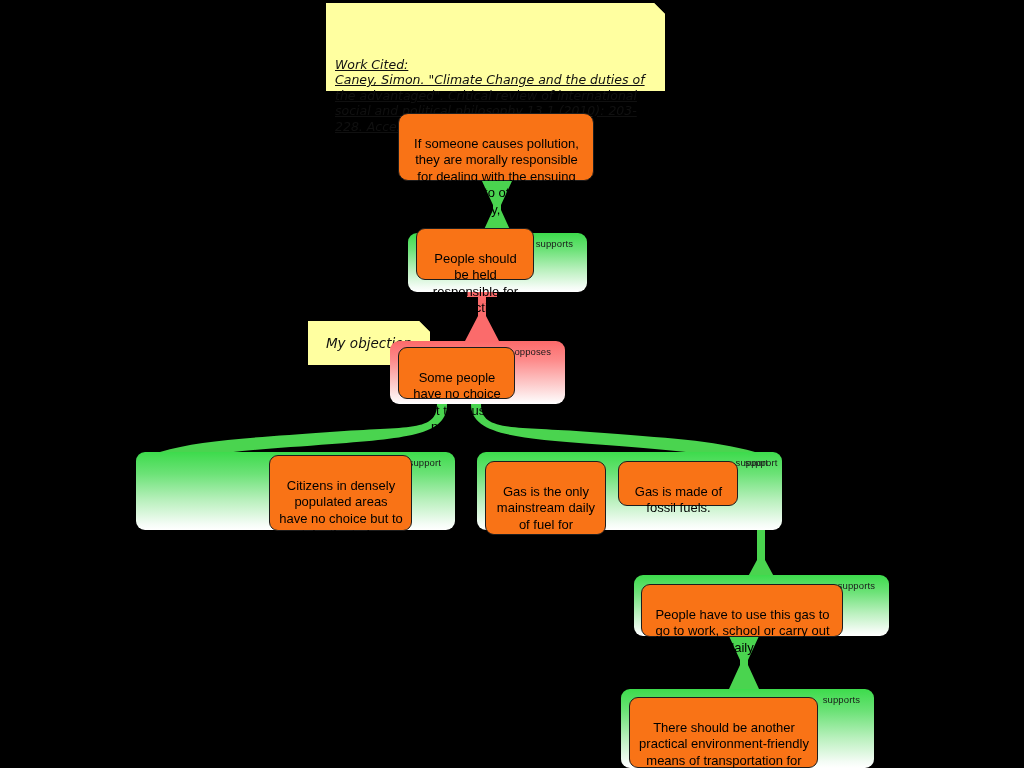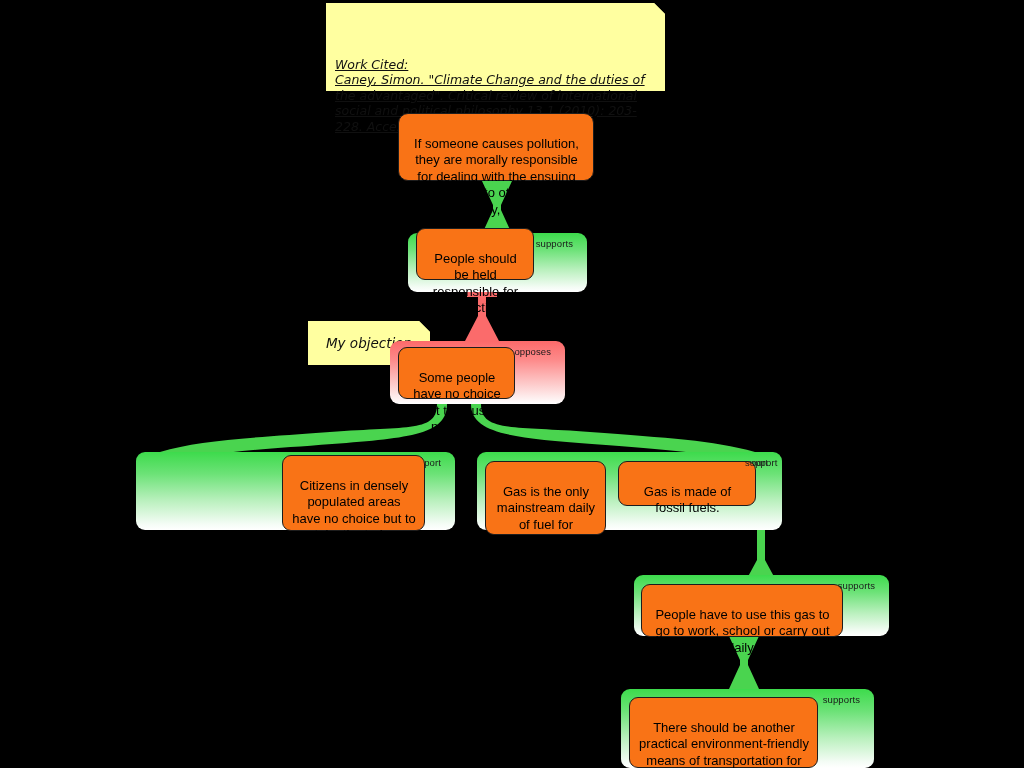--- a/index.html
+++ b/index.html
@@ -130,32 +130,32 @@
   <div class="card red" style="left:390px; top:341px; width:175px; height:63px;">
     <span class="card-label">opposes</span>
   </div>
   <div class="claim" style="left:398px; top:347px; width:117px; height:52px;">
     <span>Some people have no choice but to cause pollution.</span>
   </div>
 
   <div class="card green" style="left:136px; top:452px; width:319px; height:78px;">
     <span class="card-label">support</span>
   </div>
-  <div class="claim" style="left:282px; top:455px; width:143px; height:76px;">
+  <div class="claim" style="left:269px; top:455px; width:143px; height:76px;">
     <span>Citizens in densely populated areas have no choice but to take the train.</span>
   </div>
 
   <div class="card green" style="left:616px; top:452px; width:166px; height:78px;">
     <span class="card-label">support</span>
   </div>
   <div class="card green" style="left:477px; top:452px; width:160px; height:78px;"></div>
   <div class="claim" style="left:485px; top:461px; width:121px; height:74px;">
     <span>Gas is the only mainstream daily of fuel for transportation.</span>
   </div>
-  <div class="claim" style="left:618px; top:461px; width:138px; height:45px;">
+  <div class="claim" style="left:618px; top:461px; width:120px; height:45px;">
     <span>Gas is made of fossil fuels.</span>
   </div>
   <div class="card-label" style="position:absolute; left:745px; top:457px; font-size:9.5px; color:#1a1a1a;">support</div>
 
   <div class="card green" style="left:634px; top:575px; width:255px; height:61px;">
     <span class="card-label">supports</span>
   </div>
   <div class="claim" style="left:641px; top:584px; width:202px; height:53px;">
     <span>People have to use this gas to go to work, school or carry out their daily lives.</span>
   </div>

